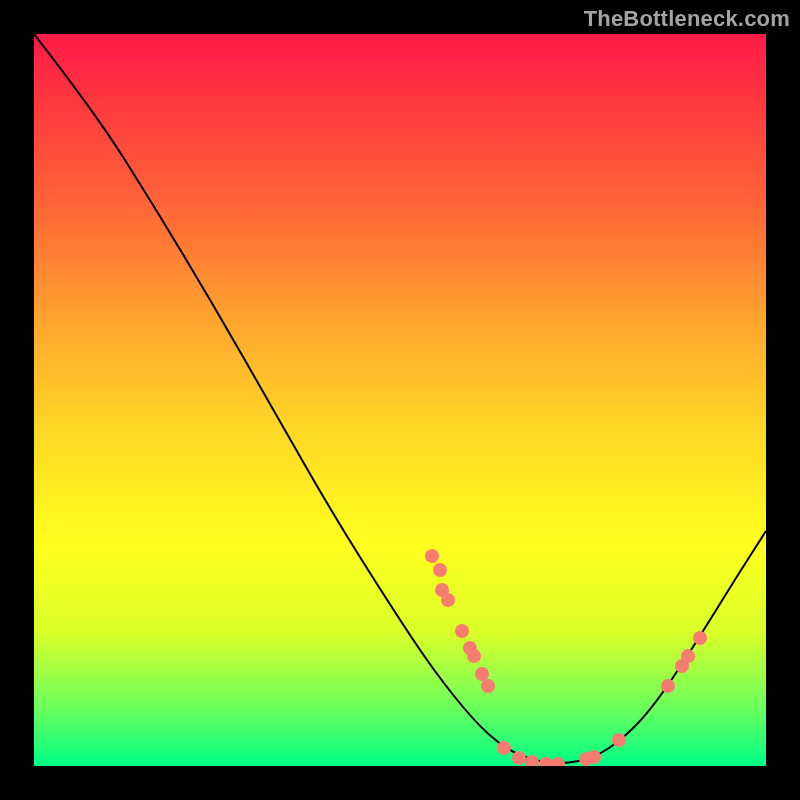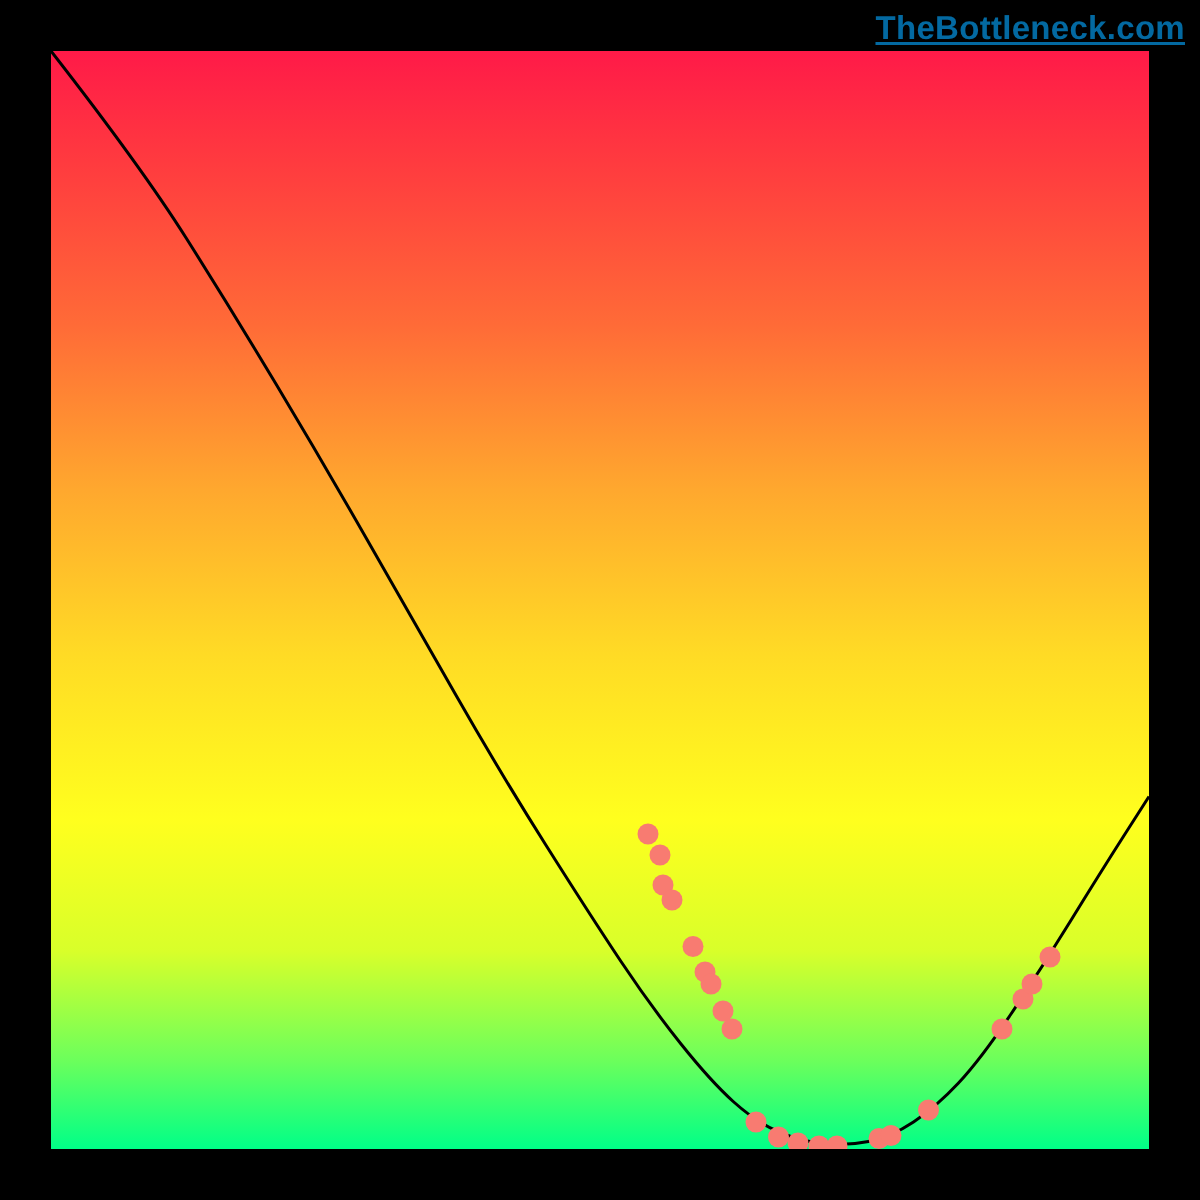--- a/index.html
+++ b/index.html
@@ -27,23 +27,22 @@
       #6bff5c 92%,
       #00ff88 100%
     );
   }
   .attrib {
     position: absolute;
     top: 6px;
     right: 10px;
     font-size: 22px;
     font-weight: 600;
-    color: #0369a1;
+    color: #a3a3a3;
     letter-spacing: 0.2px;
-    text-decoration: underline;
   }
   svg {
     position: absolute;
     left: 0;
     top: 0;
   }
 </style>
 </head>
 <body>
 

